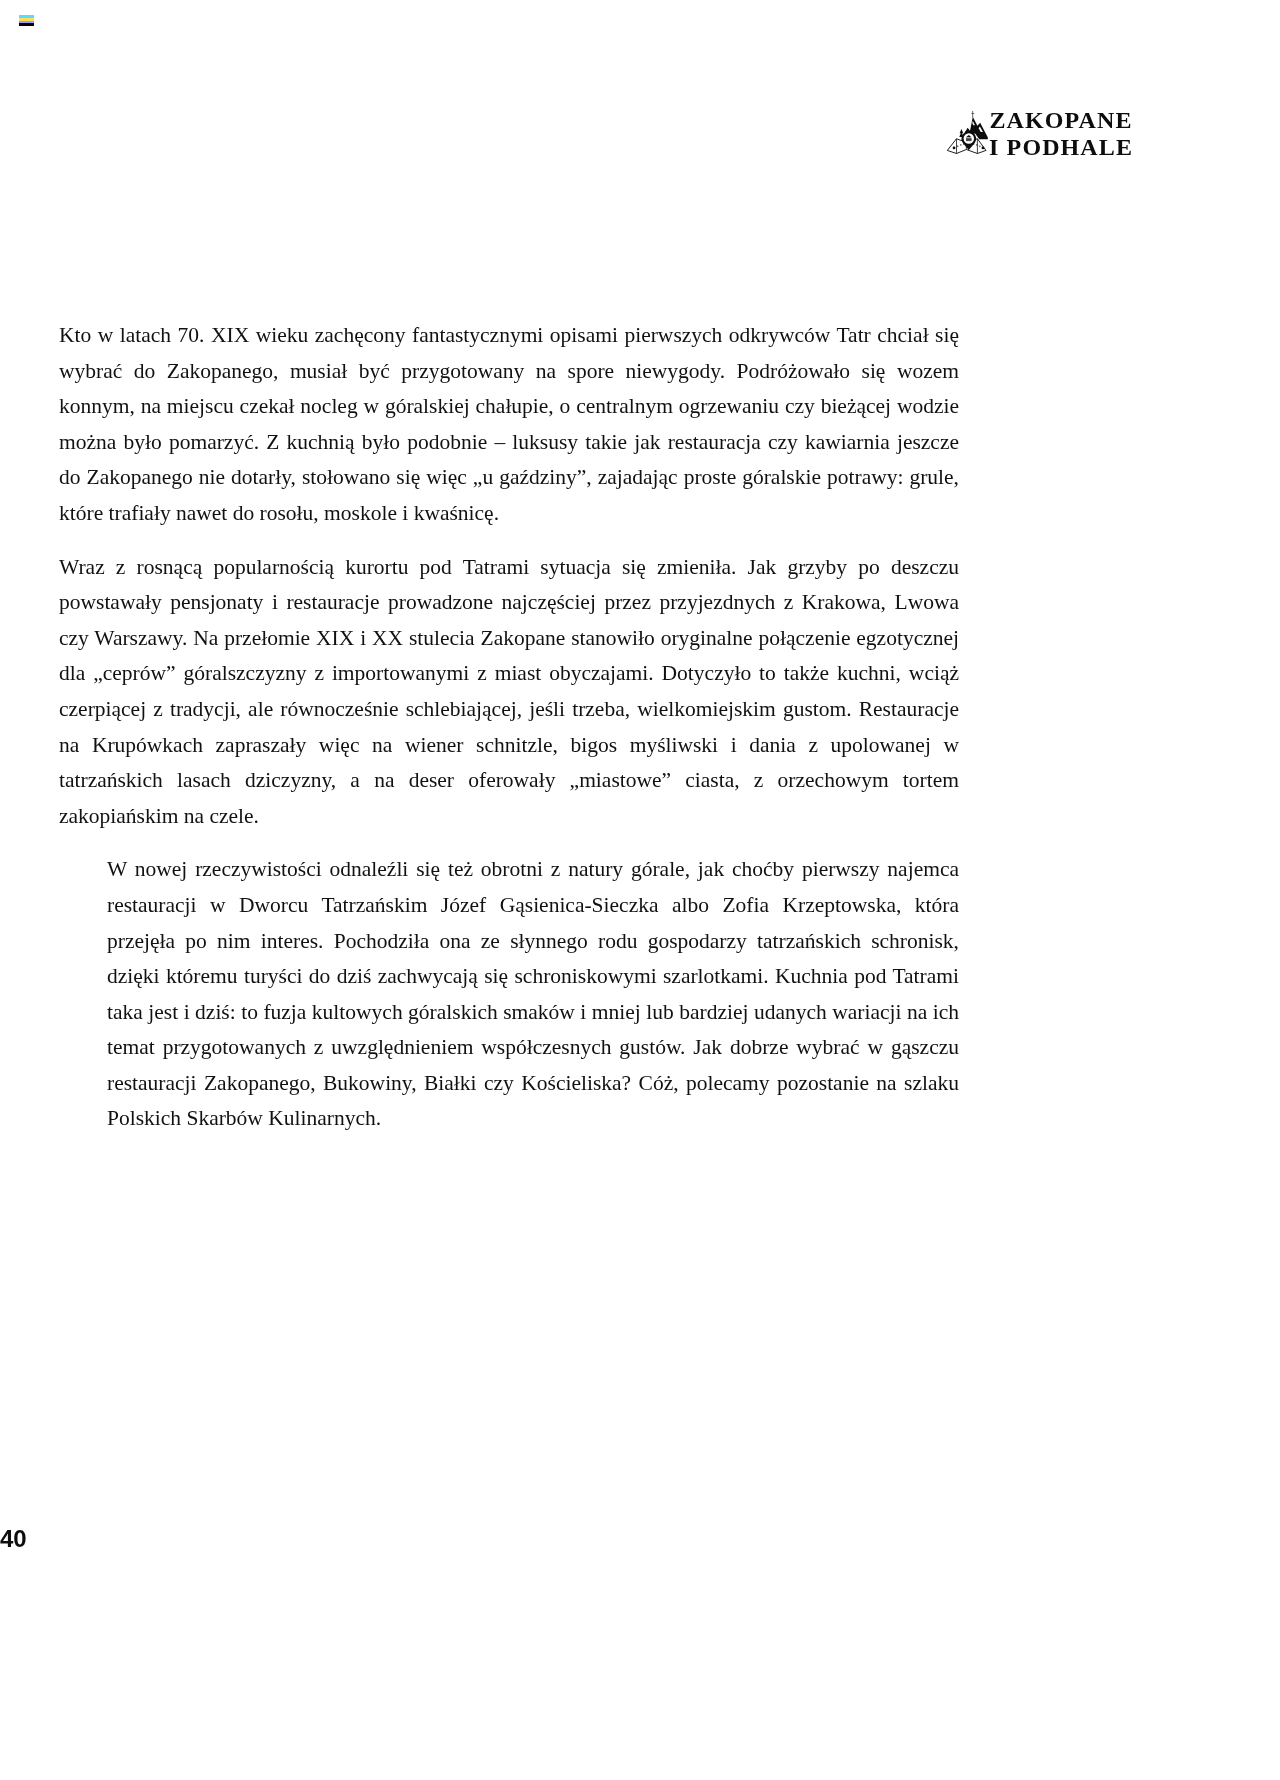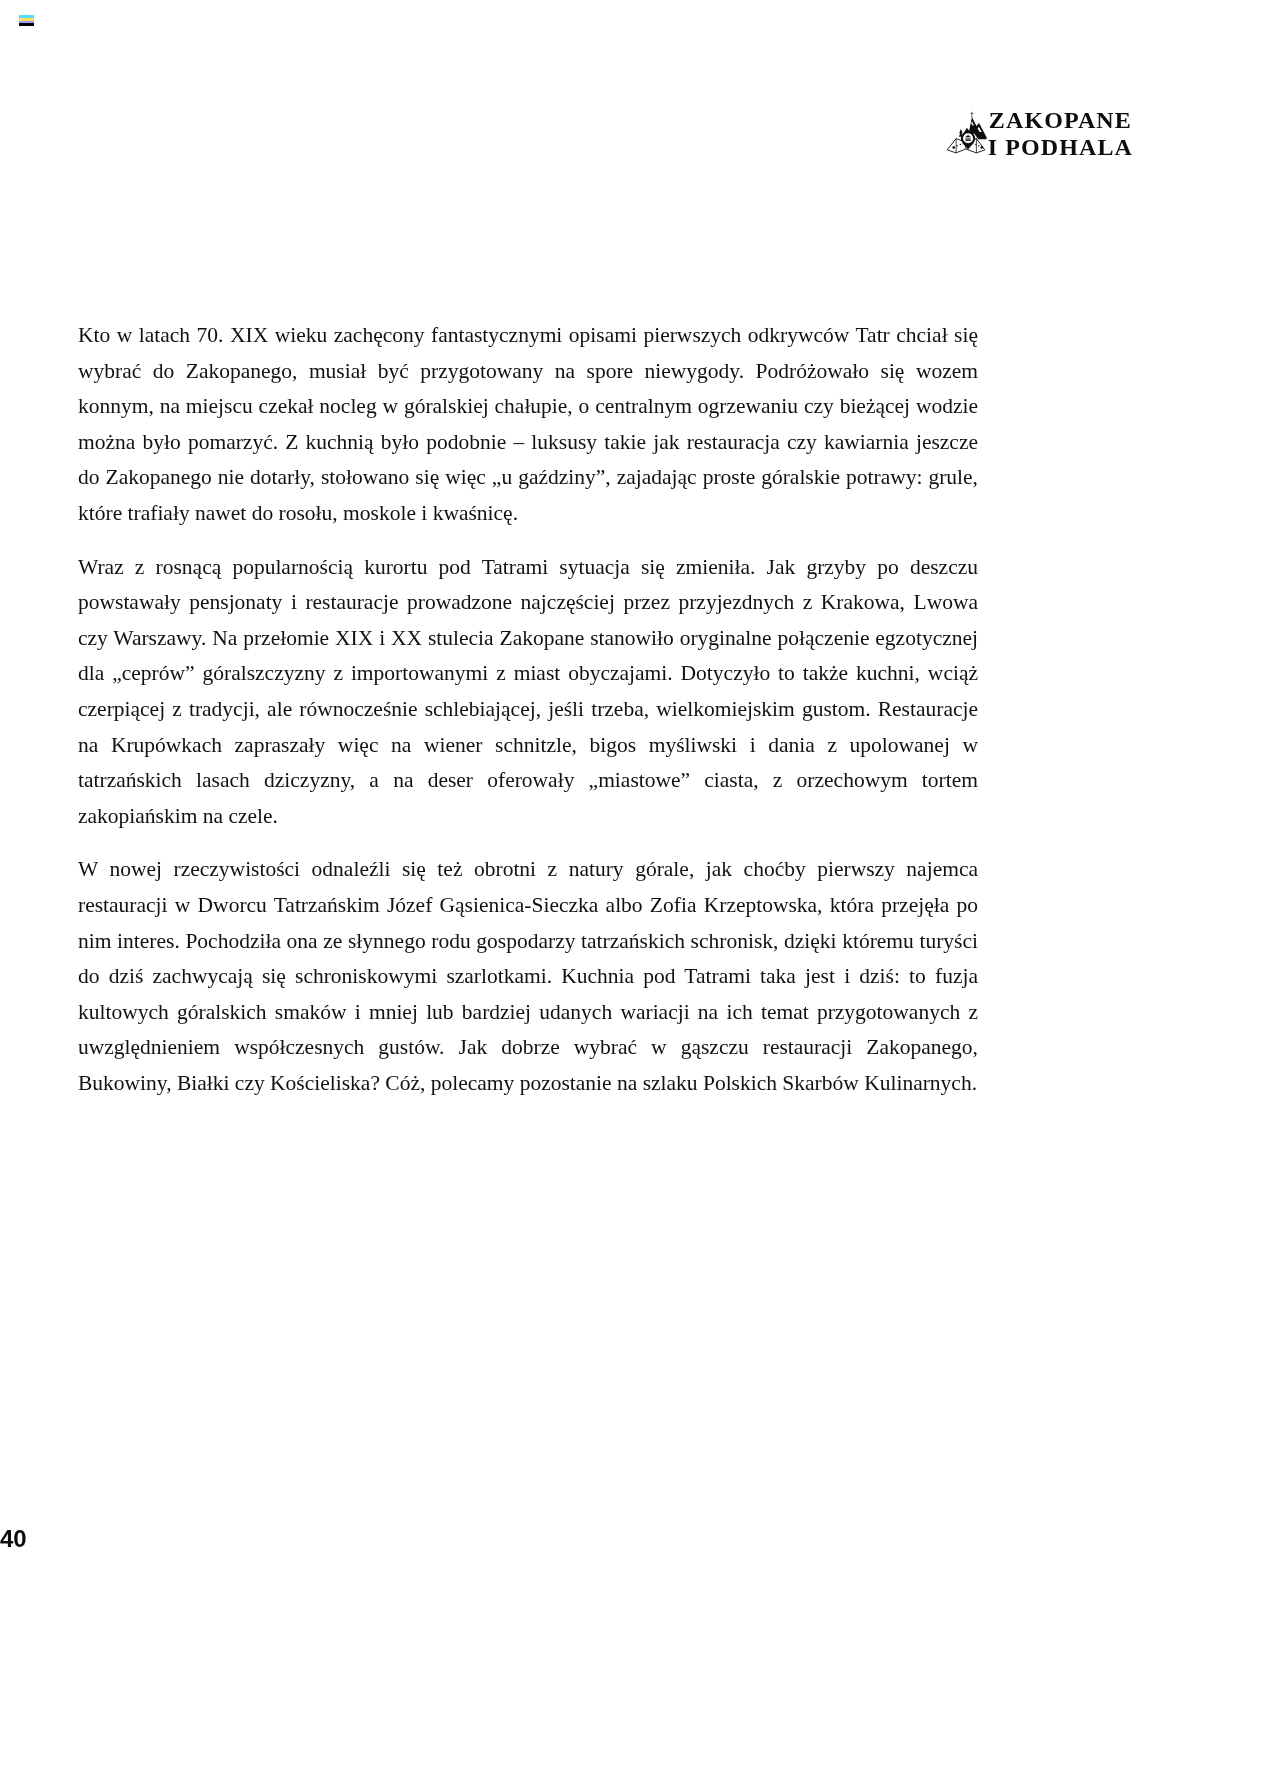--- a/index.html
+++ b/index.html
@@ -101,35 +101,35 @@
   .logo-text-line {
     font-size: 24px;
     line-height: 27px;
     letter-spacing: 1.1px;
     white-space: nowrap;
   }
 
   
   .body-copy {
     position: absolute;
-    left: 78px;
+    left: 59px;
     top: 318px;
     width: 900px;
   }
   .body-copy p {
     margin: 0 0 18px 0;
     font-family: "Liberation Serif", serif;
     font-size: 21.5px;
     line-height: 35.6px;
     text-align: justify;
     text-justify: inter-word;
     color: #111111;
     hyphens: manual;
   }
-  .body-copy p:last-child { margin-bottom: 0; }
+  .body-copy p:last-child { margin-bottom: 0; margin-left: 48px; }
 
   
   .page-number {
     position: absolute;
     left: 0px;
     bottom: 228px;
     width: 40px;
     text-align: left;
     font-family: "Liberation Sans", sans-serif;
     font-weight: 700;
@@ -181,21 +181,21 @@
         <path d="M84 72 C98 72 108 83 108 96 C108 110 92 120 84 134 C76 120 60 110 60 96 C60 83 70 72 84 72 Z" fill="#0d0d0d"></path>
         <circle cx="84" cy="95" r="17" fill="#ffffff"></circle>
 
         <path d="M84 84 L93 91 L75 91 Z" fill="#0d0d0d"></path>
         <rect x="75" y="93" width="18" height="2.6" fill="#0d0d0d"></rect>
         <rect x="75" y="97" width="18" height="2.6" fill="#0d0d0d"></rect>
         <rect x="75" y="101" width="18" height="2.6" fill="#0d0d0d"></rect>
       </svg>
       <div class="logo-text">
         <div class="logo-text-line">ZAKOPANE</div>
-        <div class="logo-text-line">I PODHALA</div>
+        <div class="logo-text-line">I PODHALE</div>
       </div>
     </div>
 
   </div>
 
   <div class="body-copy">
     <p>Kto w latach 70. XIX wieku zachęcony fantastycznymi opisami pierwszych odkrywców Tatr chciał się wybrać do Zakopanego, musiał być przygotowany na spore niewygody. Podróżowało się wozem konnym, na miejscu czekał nocleg w góralskiej chałupie, o centralnym ogrzewaniu czy bieżącej wodzie można było pomarzyć. Z kuchnią było podobnie – luksusy takie jak restauracja czy kawiarnia jeszcze do Zakopanego nie dotarły, stołowano się więc „u gaździny”, zajadając proste góralskie potrawy: grule, które trafiały nawet do rosołu, moskole i kwaśnicę.</p>
     <p>Wraz z rosnącą popularnością kurortu pod Tatrami sytuacja się zmieniła. Jak grzyby po deszczu powstawały pensjonaty i restauracje prowadzone najczęściej przez przyjezdnych z Krakowa, Lwowa czy Warszawy. Na przełomie XIX i XX stulecia Zakopane stanowiło oryginalne połączenie egzotycznej dla „ceprów” góralszczyzny z importowanymi z miast obyczajami. Dotyczyło to także kuchni, wciąż czerpiącej z tradycji, ale równocześnie schlebiającej, jeśli trzeba, wielkomiejskim gustom. Restauracje na Krupówkach zapraszały więc na wiener schnitzle, bigos myśliwski i dania z upolowanej w tatrzańskich lasach dziczyzny, a na deser oferowały „miastowe” ciasta, z orzechowym tortem zakopiańskim na czele.</p>
     <p>W nowej rzeczywistości odnaleźli się też obrotni z natury górale, jak choćby pierwszy najemca restauracji w Dworcu Tatrzańskim Józef Gąsienica-Sieczka albo Zofia Krzeptowska, która przejęła po nim interes. Pochodziła ona ze słynnego rodu gospodarzy tatrzańskich schronisk, dzięki któremu turyści do dziś zachwycają się schroniskowymi szarlotkami. Kuchnia pod Tatrami taka jest i dziś: to fuzja kultowych góralskich smaków i mniej lub bardziej udanych wariacji na ich temat przygotowanych z uwzględnieniem współczesnych gustów. Jak dobrze wybrać w gąszczu restauracji Zakopanego, Bukowiny, Białki czy Kościeliska? Cóż, polecamy pozostanie na szlaku Polskich Skarbów Kulinarnych.</p>
   </div>

